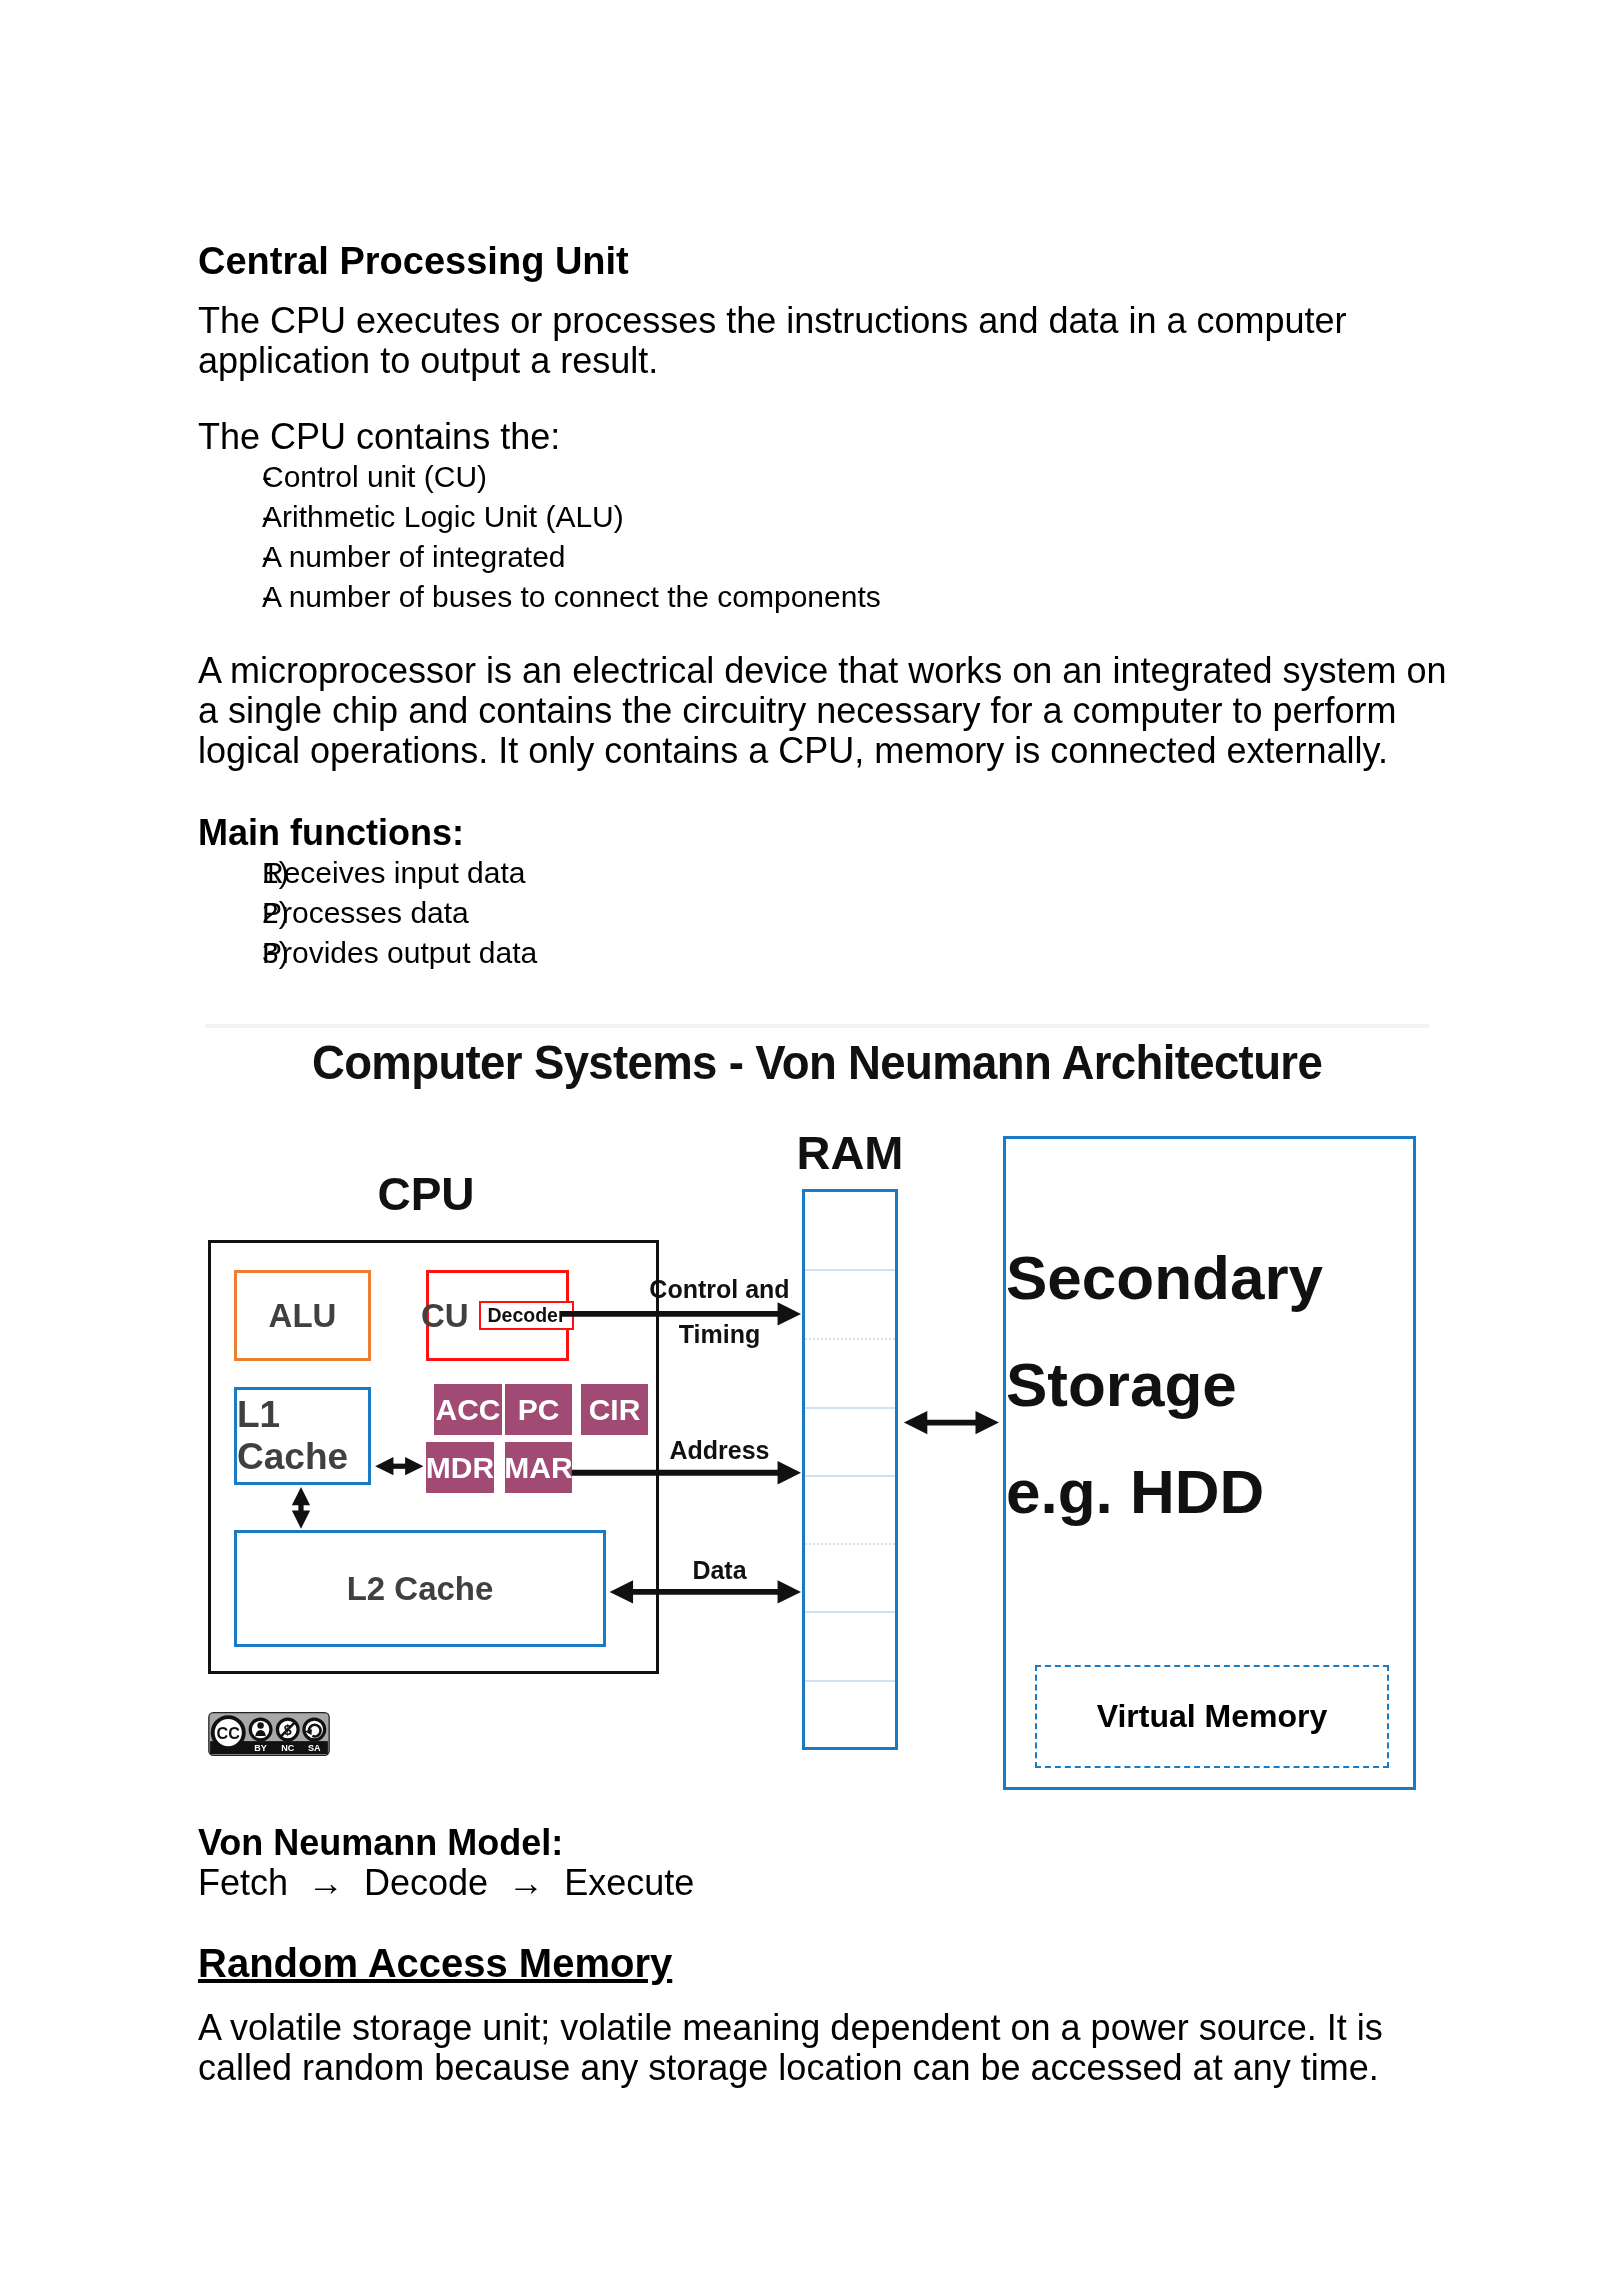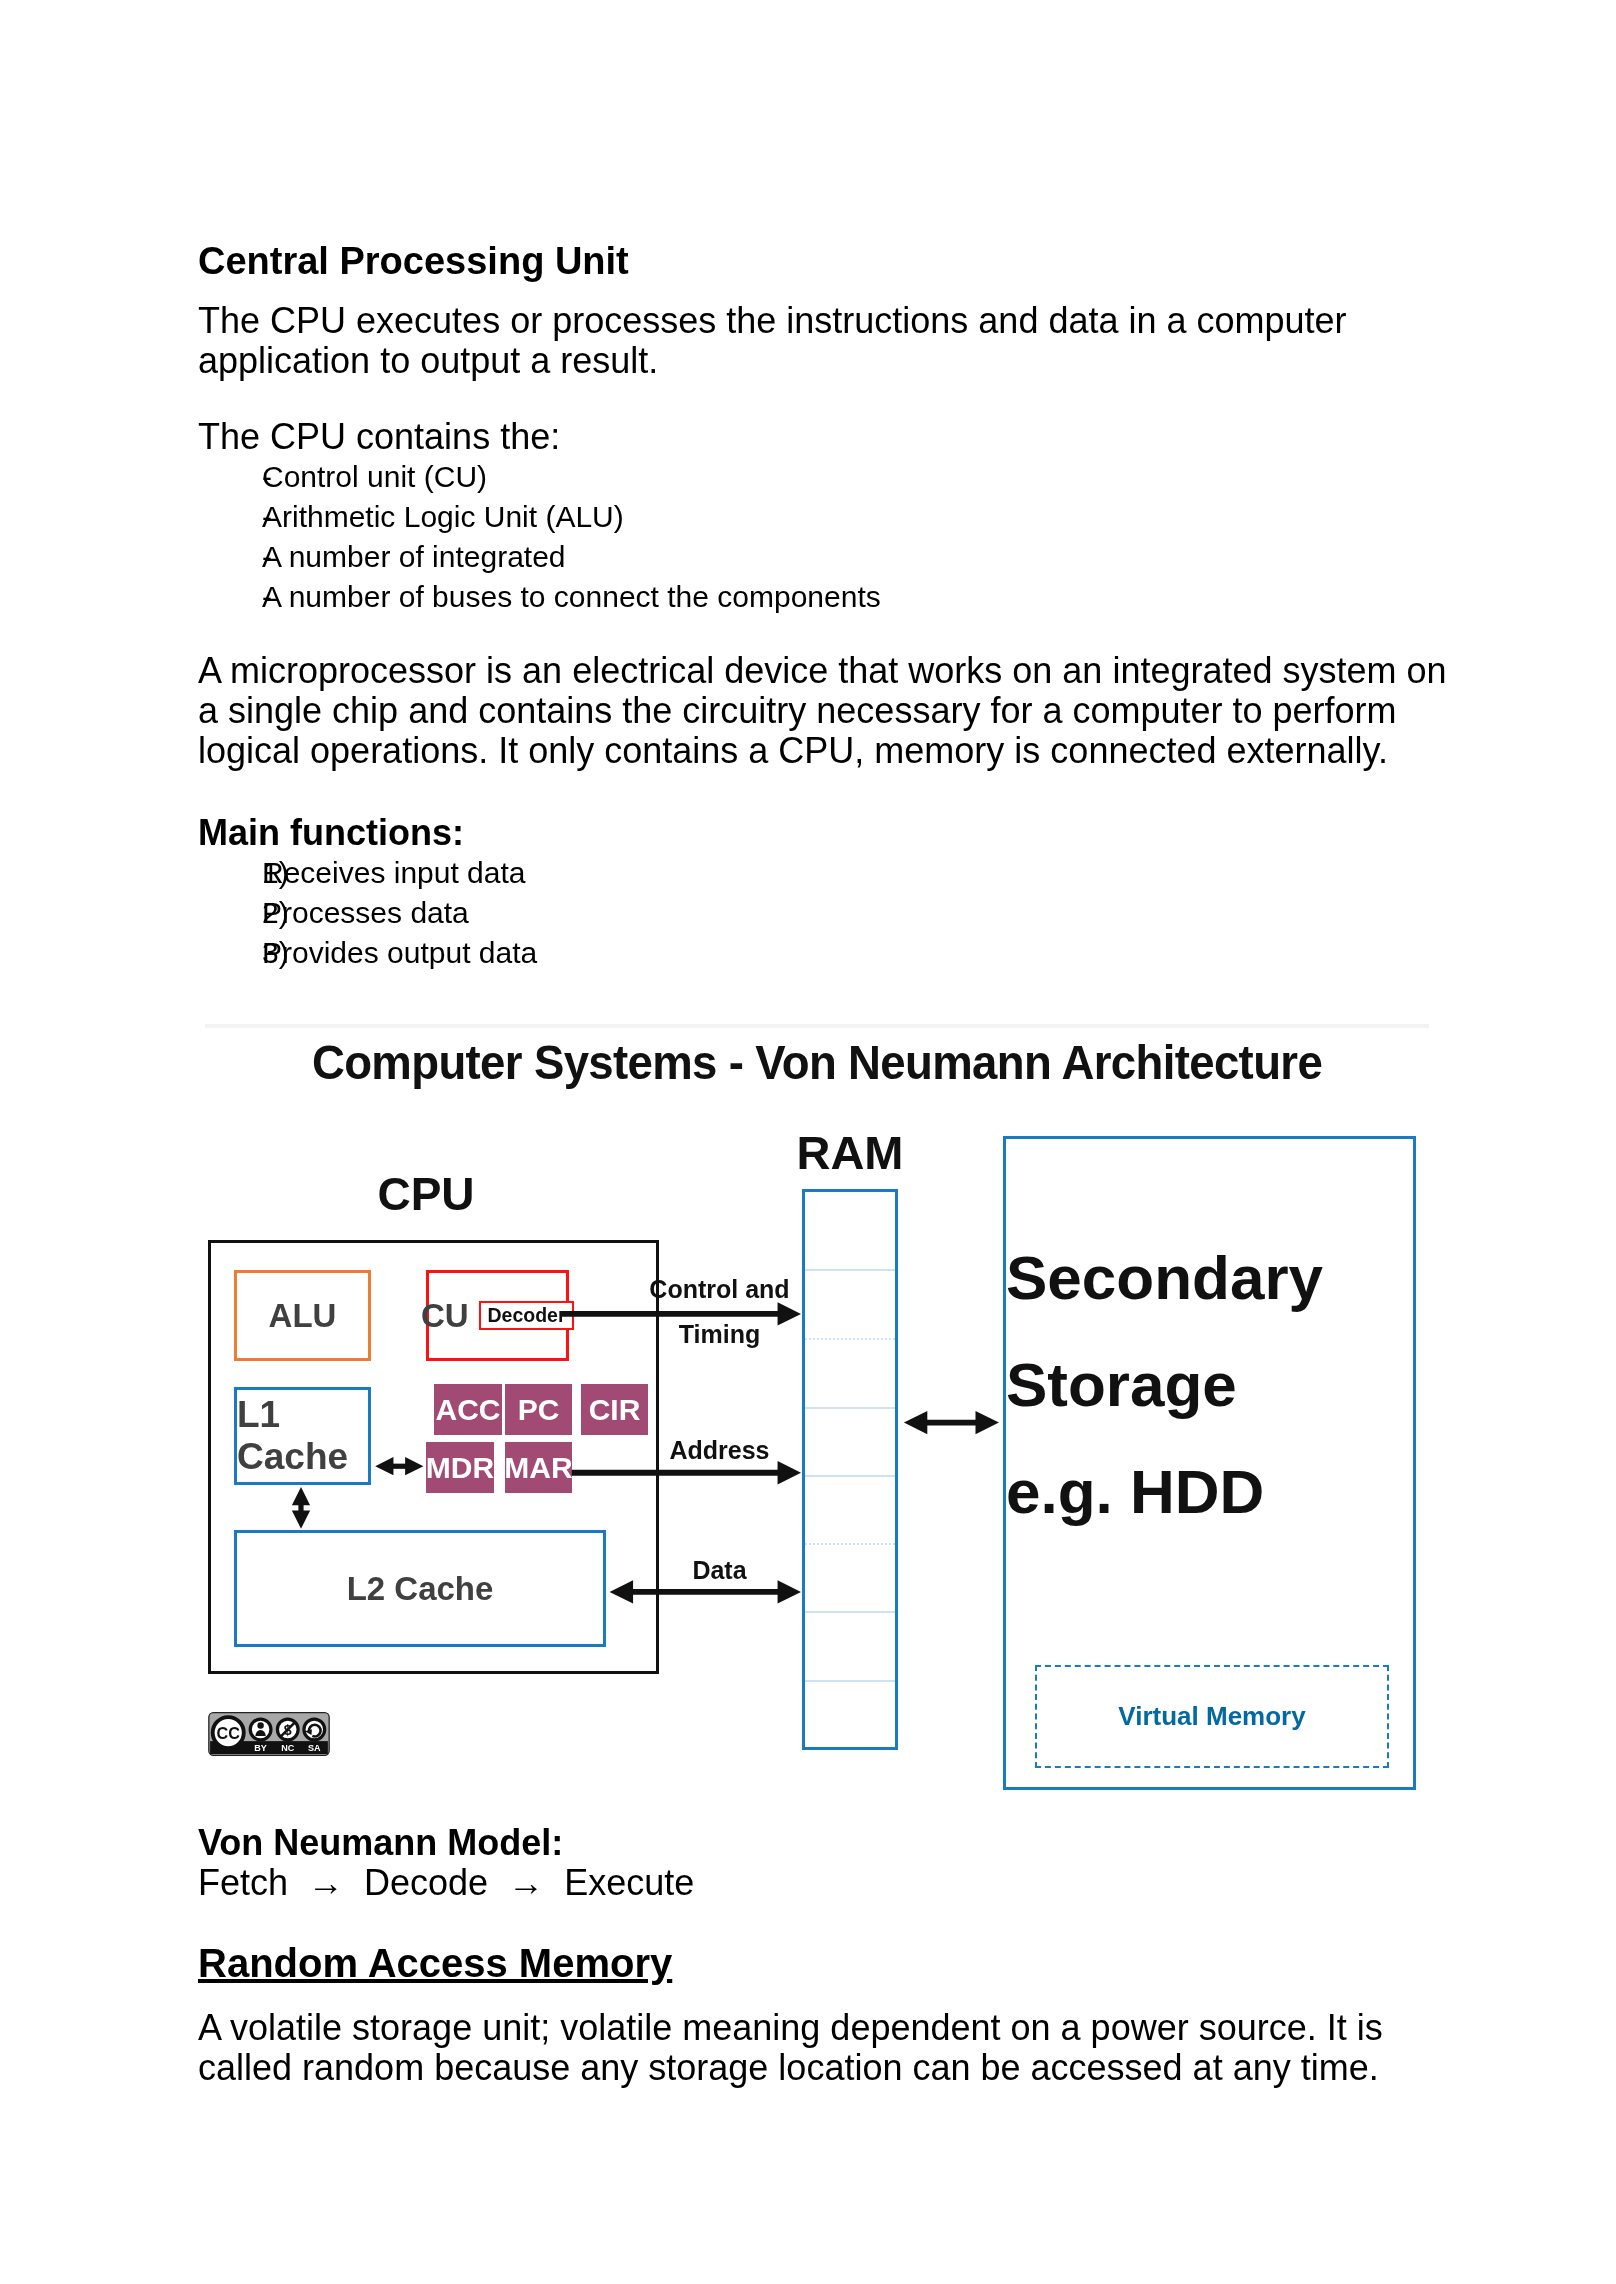--- a/index.html
+++ b/index.html
@@ -28,21 +28,21 @@
   .blue-box{border:3.9px solid #1B7AC4;}
   .reg{background:#A04A74;color:#fff;font-weight:bold;font-size:30px;}
   .boxlabel{font-weight:bold;font-size:33px;color:#404040;}
   .buslabel{position:absolute;width:163px;text-align:center;font-weight:bold;font-size:25px;color:#111;}
   .decoder{border:2.6px solid #FF1111;padding:1.3px 6.5px;font-size:19.5px;font-weight:bold;color:#111;background:#fff;}
   .big-label{position:absolute;text-align:center;font-weight:bold;color:#111;}
   .divider{position:absolute;left:0;right:0;border-top:2px solid #cfe2f3;}
   .divider.dotted{border-top-style:dotted;}
   .sec-text{font-size:62px;font-weight:bold;line-height:107px;text-align:left;color:#111;}
   .vm-box{border:2.6px dashed #1B7AC4;display:flex;align-items:center;justify-content:center;
-          font-size:26px;font-weight:bold;color:#0369a1;background:#fff;}
+          font-size:32px;font-weight:bold;color:#000000;background:#fff;}
   .diagram-title{
     text-align:center;font-weight:bold;font-size:49px;letter-spacing:-0.7px;color:#111;
     transform:scaleX(0.93);transform-origin:center;
   }
   svg{display:block;}
 </style>
 </head>
 <body>
 
 <div id="page">

